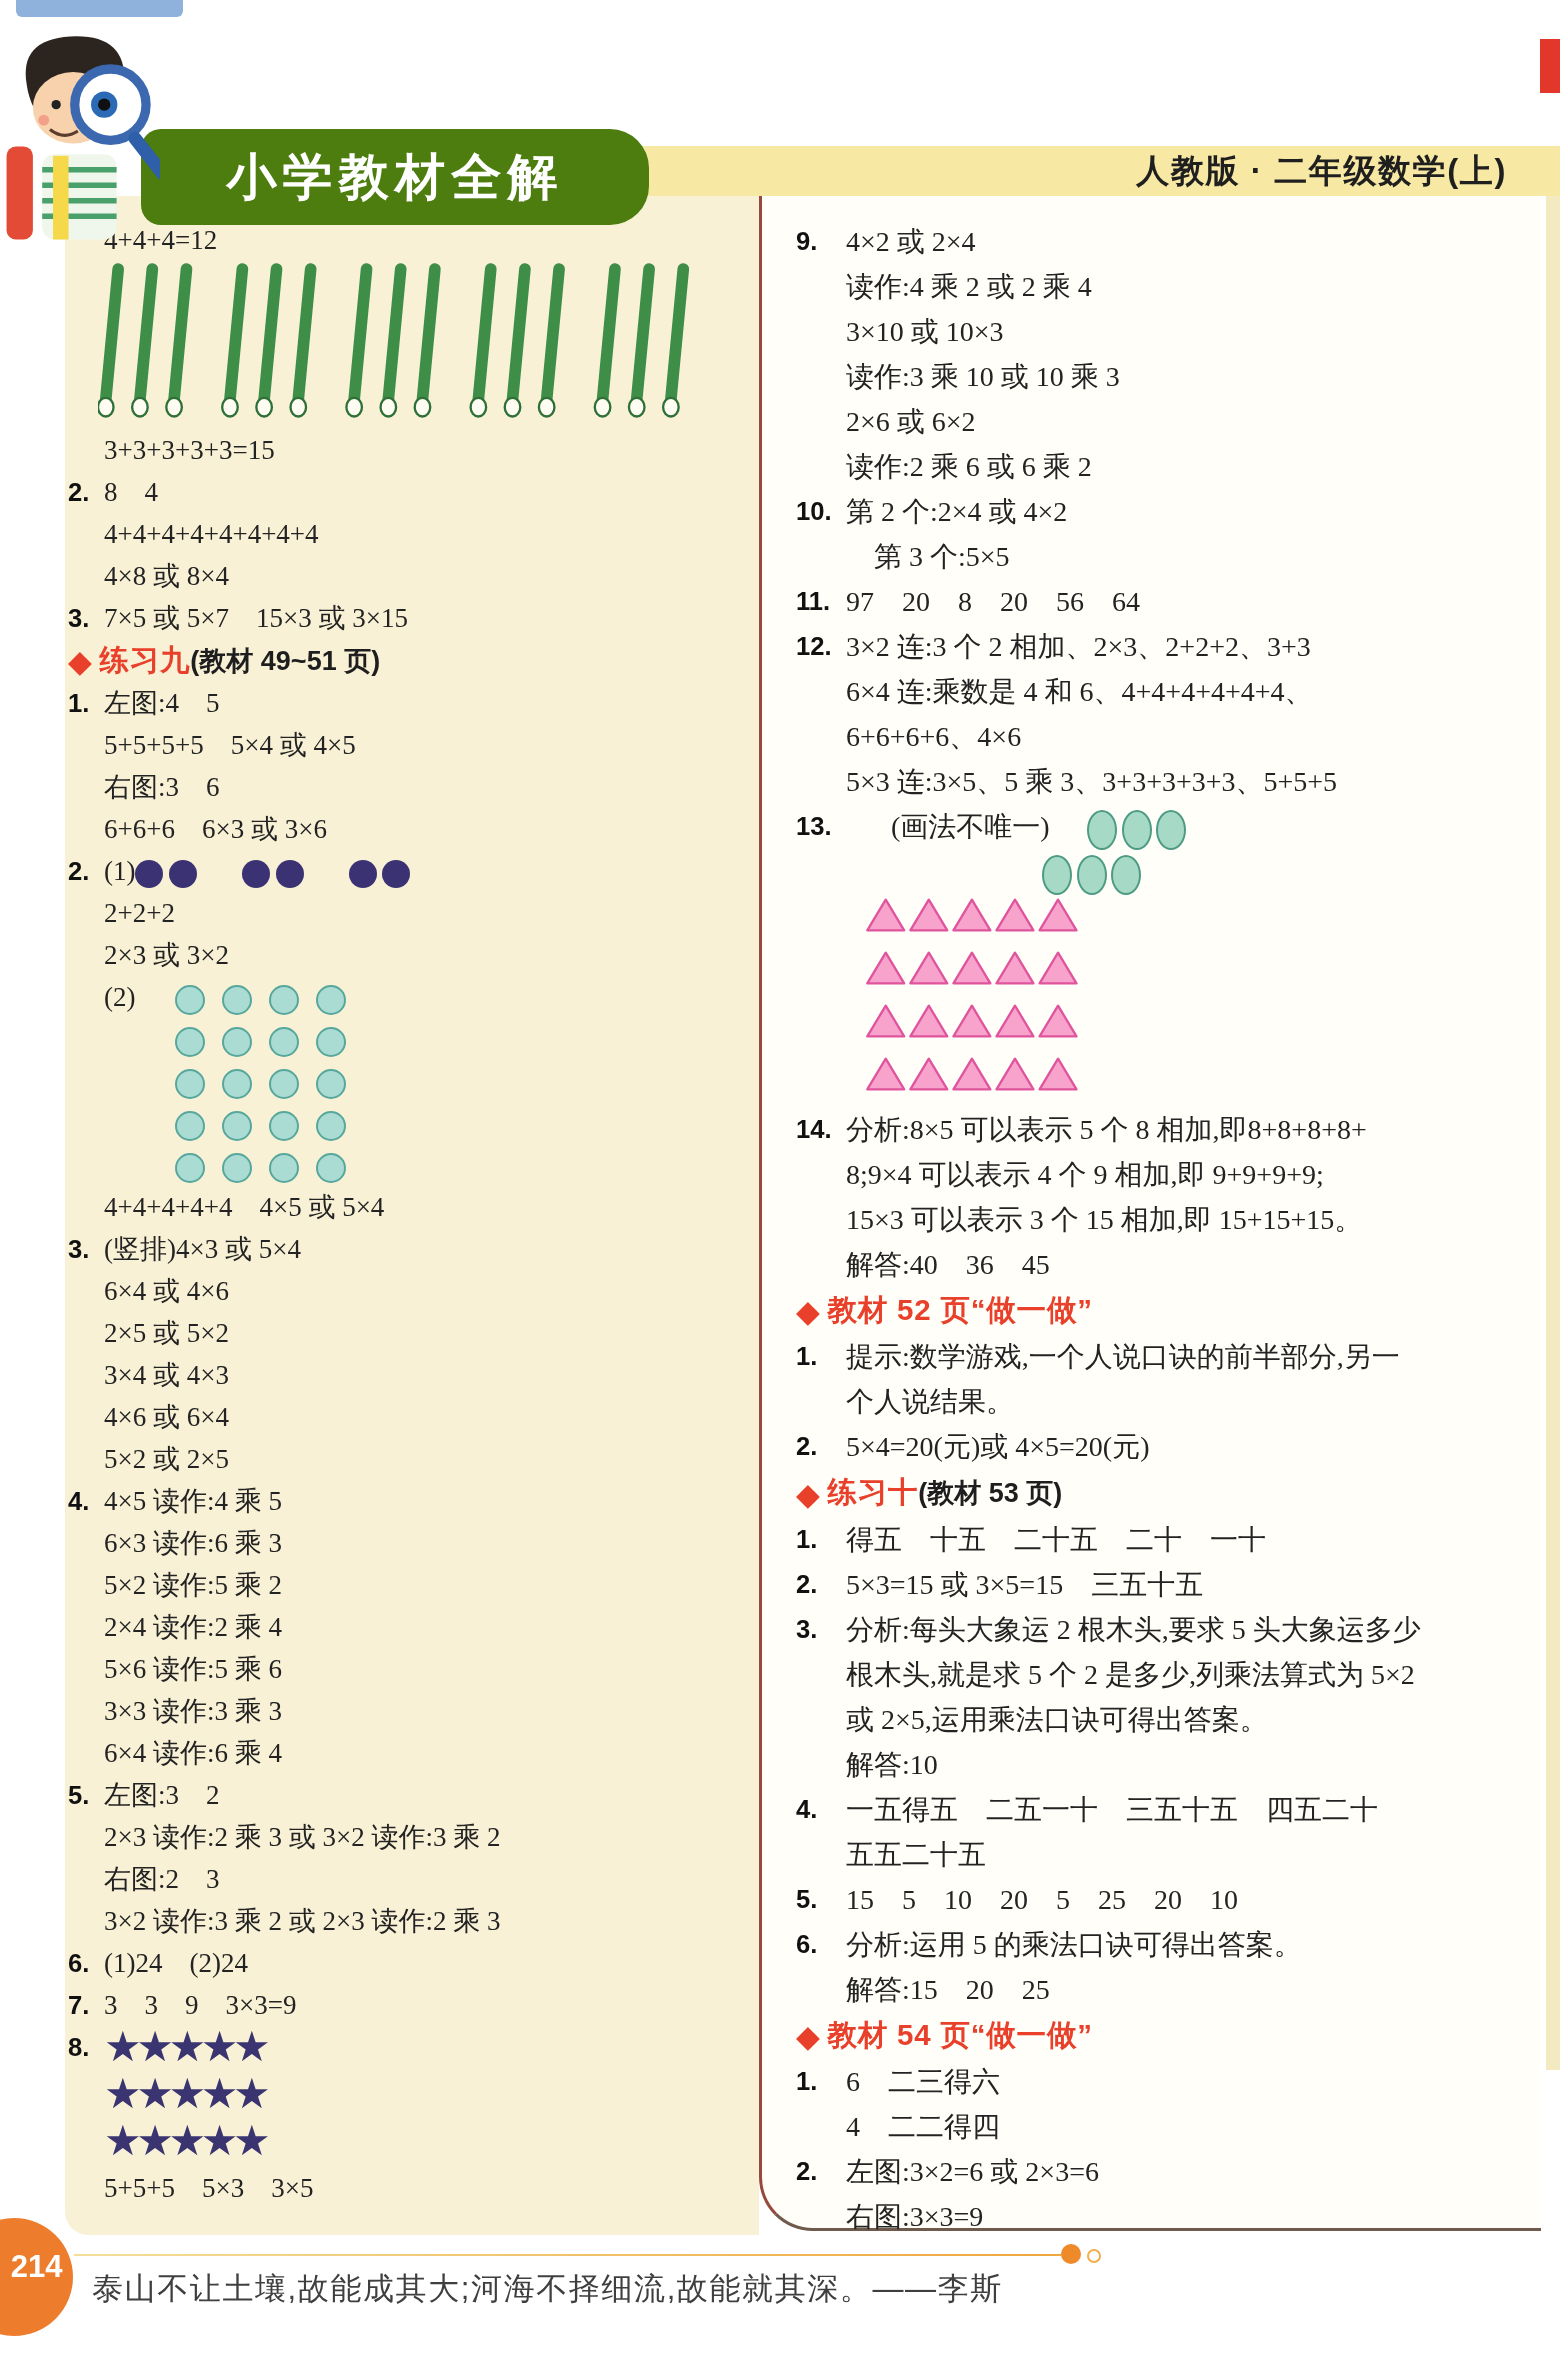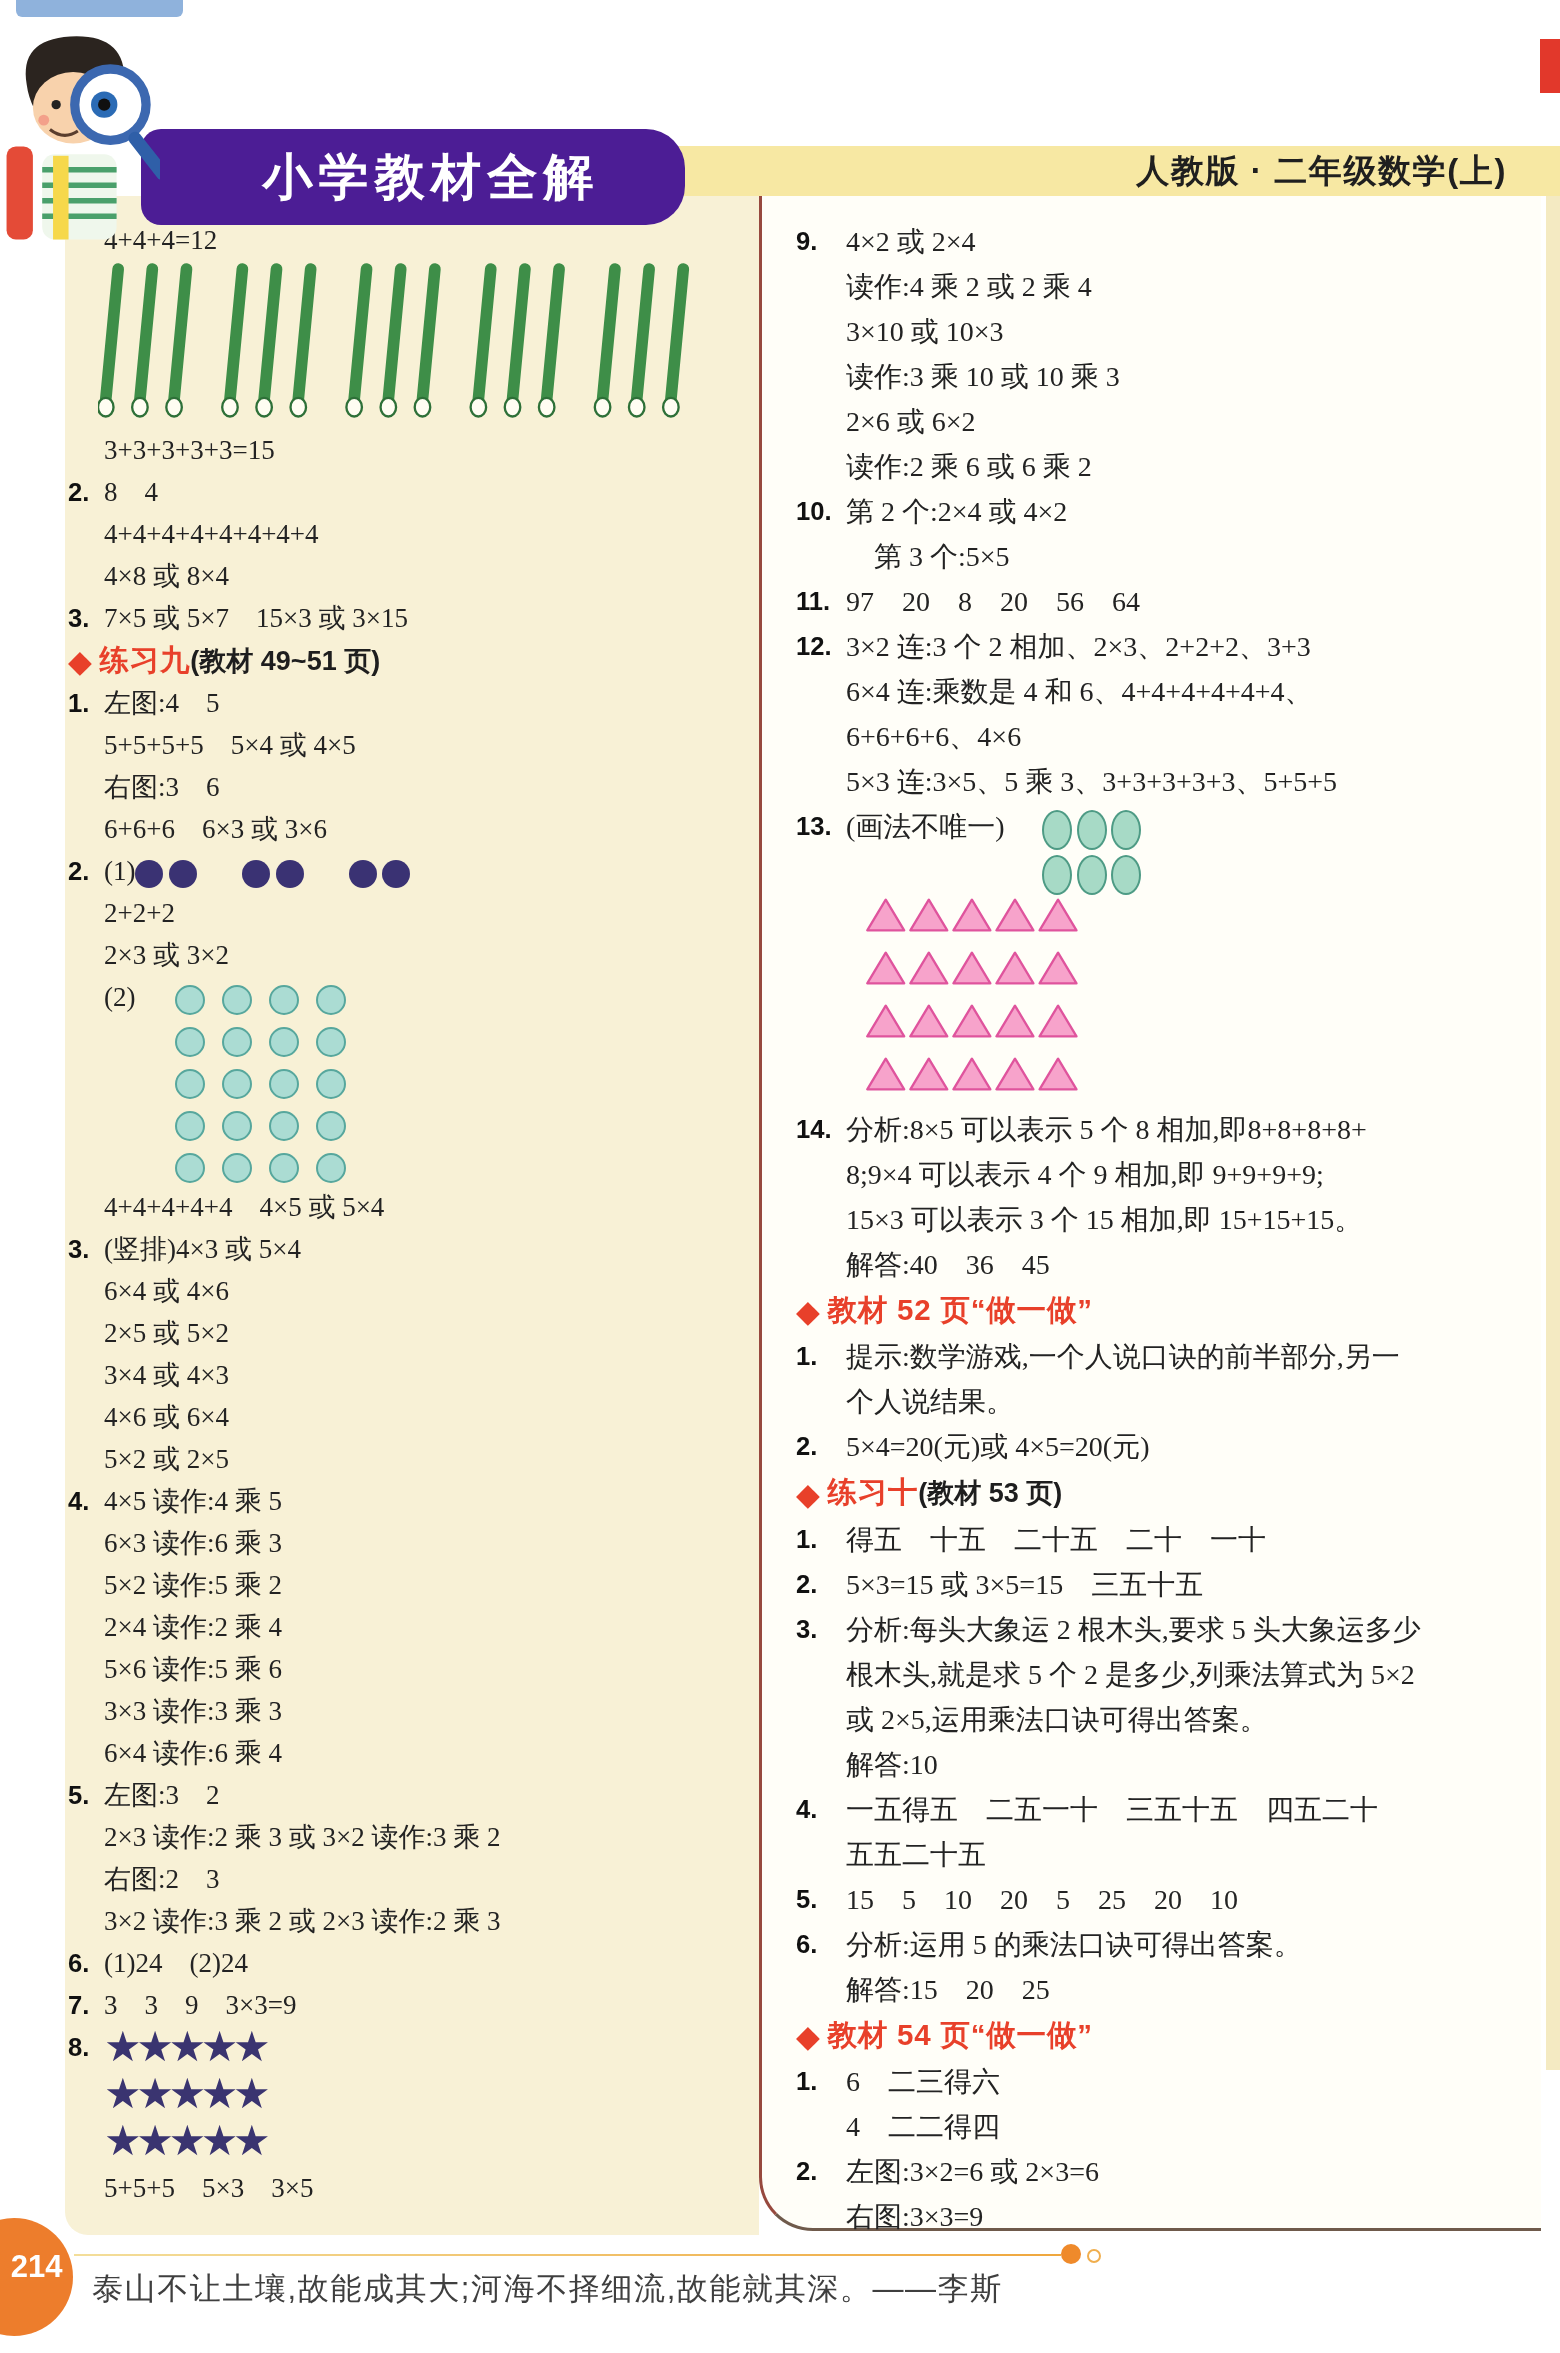--- a/index.html
+++ b/index.html
@@ -5,22 +5,22 @@
   html,body{margin:0;padding:0;}
   body{width:1561px;height:2354px;position:relative;background:#ffffff;overflow:hidden;
        font-family:"Liberation Serif",serif;color:#232323;}
   
   .artifact-blue{position:absolute;left:15.5px;top:0;width:167px;height:17px;background:#8FB2DC;border-radius:0 0 6.2px 6.2px;}
   .artifact-red{position:absolute;left:1540px;top:39px;width:21px;height:54px;background:#E2382B;}
   .edge-strip{position:absolute;left:1546px;top:192px;width:14.7px;height:1878px;background:#F4EAC2;}
   .yellow-strip{position:absolute;left:621px;top:146px;width:940px;height:50px;background:#F7E8A3;}
   .edition{position:absolute;right:54px;top:0;line-height:50px;font-family:"Liberation Sans",sans-serif;
            font-weight:700;font-size:33px;color:#1F1F1F;letter-spacing:1.6px;}
-  .banner{position:absolute;left:141px;top:129px;width:508px;height:96px;background:#4c1d95;
-          border-radius:20px 39px 39px 20px;display:flex;align-items:center;justify-content:center;z-index:3;padding-left:36px;}
+  .banner{position:absolute;left:141px;top:129px;width:508px;height:96px;background:#4d7c0f;
+          border-radius:20px 39px 39px 20px;display:flex;align-items:center;justify-content:center;z-index:3;}
   .banner span{color:#ffffff;font-family:"Liberation Sans",sans-serif;font-weight:700;font-size:50px;letter-spacing:6.2px;}
   .mascot{position:absolute;left:4.7px;top:29.5px;z-index:4;}
   
   .left-box{position:absolute;left:65px;top:196px;width:694px;height:2039px;background:#F8F1D6;border-radius:23px 0 0 23px;}
   .right-box{position:absolute;left:759px;top:196px;width:779px;height:2032px;background:#FFFEF8;
              border-left:3.1px solid #97493E;border-bottom:3.9px solid #6F5A4B;border-bottom-left-radius:54px;}
   
   .col{position:absolute;z-index:2;}
   .left-col{left:68px;top:219px;width:687px;font-size:27px;}
   .right-col{left:796px;top:219px;width:743px;font-size:28px;}
@@ -175,21 +175,21 @@
     <div class="line"><span class="txt">读作:3 乘 10 或 10 乘 3</span></div>
     <div class="line"><span class="txt">2×6 或 6×2</span></div>
     <div class="line"><span class="txt">读作:2 乘 6 或 6 乘 2</span></div>
     <div class="line"><span class="num">10.</span><span class="txt">第 2 个:2×4 或 4×2</span></div>
     <div class="line indent2"><span class="txt">第 3 个:5×5</span></div>
     <div class="line"><span class="num">11.</span><span class="txt">97　20　8　20　56　64</span></div>
     <div class="line"><span class="num">12.</span><span class="txt">3×2 连:3 个 2 相加、2×3、2+2+2、3+3</span></div>
     <div class="line"><span class="txt">6×4 连:乘数是 4 和 6、4+4+4+4+4+4、</span></div>
     <div class="line"><span class="txt">6+6+6+6、4×6</span></div>
     <div class="line"><span class="txt">5×3 连:3×5、5 乘 3、3+3+3+3+3、5+5+5</span></div>
-    <div class="line"><span class="num">13.</span><span class="pfx" style="width: 196px;">(画法不唯一)</span><span class="oval"></span><span class="oval"></span><span class="oval"></span></div>
+    <div class="line"><span class="num">13.</span><span class="pfx" style="width: 196px; margin-left: 45px;">(画法不唯一)</span><span class="oval"></span><span class="oval"></span><span class="oval"></span></div>
     <div class="line"><span class="pfx" style="width: 196px;"></span><span class="oval"></span><span class="oval"></span><span class="oval"></span></div>
     <div class="line tri"><svg width="225" height="40" viewBox="0 0 290 52">
         <polygon points="27,6 3,46 51,46" fill="#F7A3CB" stroke="#DF549D" stroke-width="3" stroke-linejoin="round"></polygon>
         <polygon points="83,6 59,46 107,46" fill="#F7A3CB" stroke="#DF549D" stroke-width="3" stroke-linejoin="round"></polygon>
         <polygon points="139,6 115,46 163,46" fill="#F7A3CB" stroke="#DF549D" stroke-width="3" stroke-linejoin="round"></polygon>
         <polygon points="195,6 171,46 219,46" fill="#F7A3CB" stroke="#DF549D" stroke-width="3" stroke-linejoin="round"></polygon>
         <polygon points="251,6 227,46 275,46" fill="#F7A3CB" stroke="#DF549D" stroke-width="3" stroke-linejoin="round"></polygon>
       </svg></div>
     <div class="line tri"><svg width="225" height="40" viewBox="0 0 290 52">
         <polygon points="27,6 3,46 51,46" fill="#F7A3CB" stroke="#DF549D" stroke-width="3" stroke-linejoin="round"></polygon>

